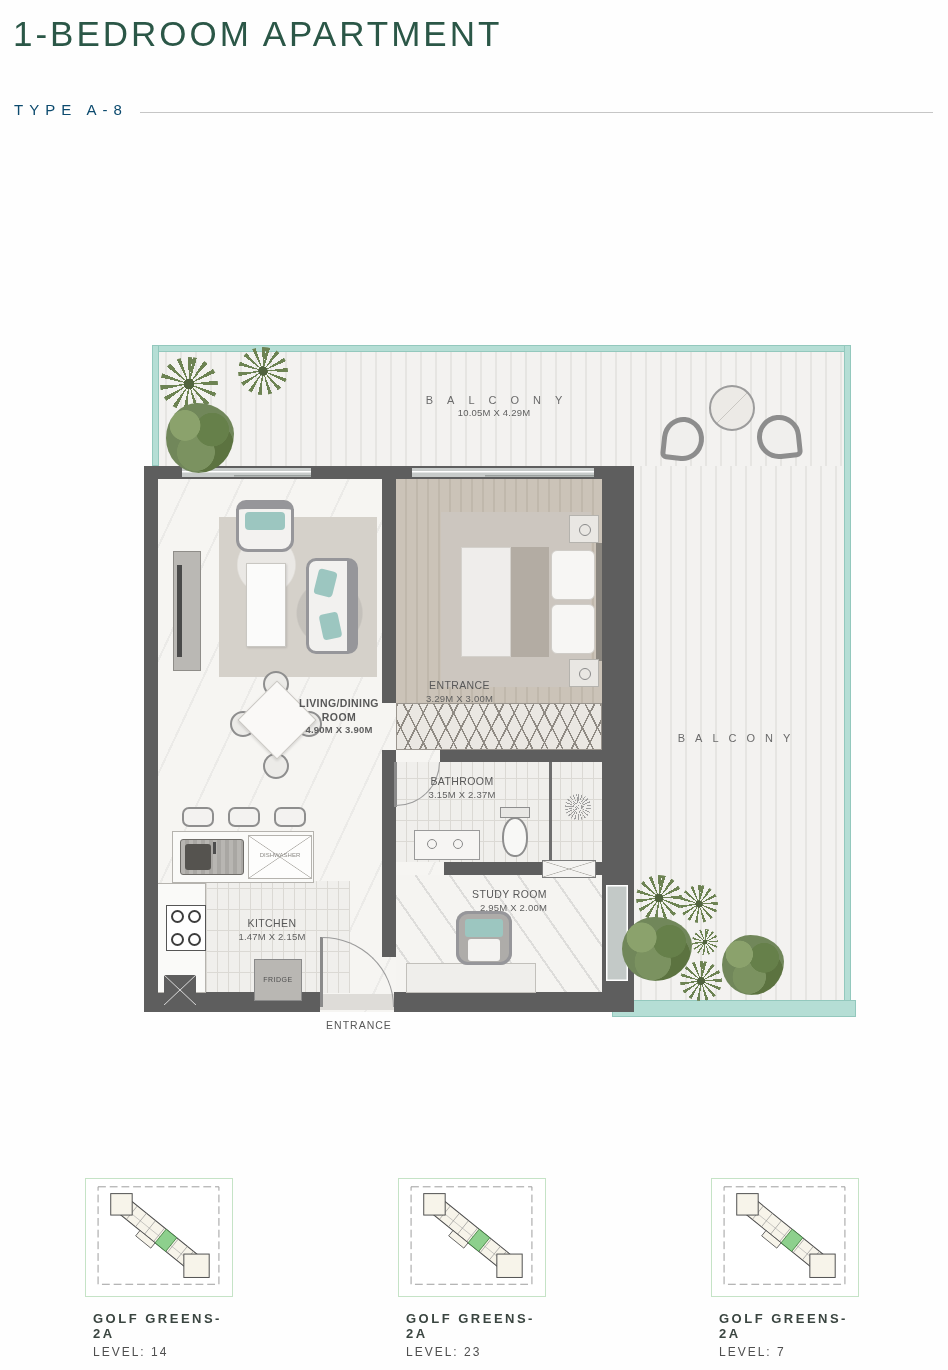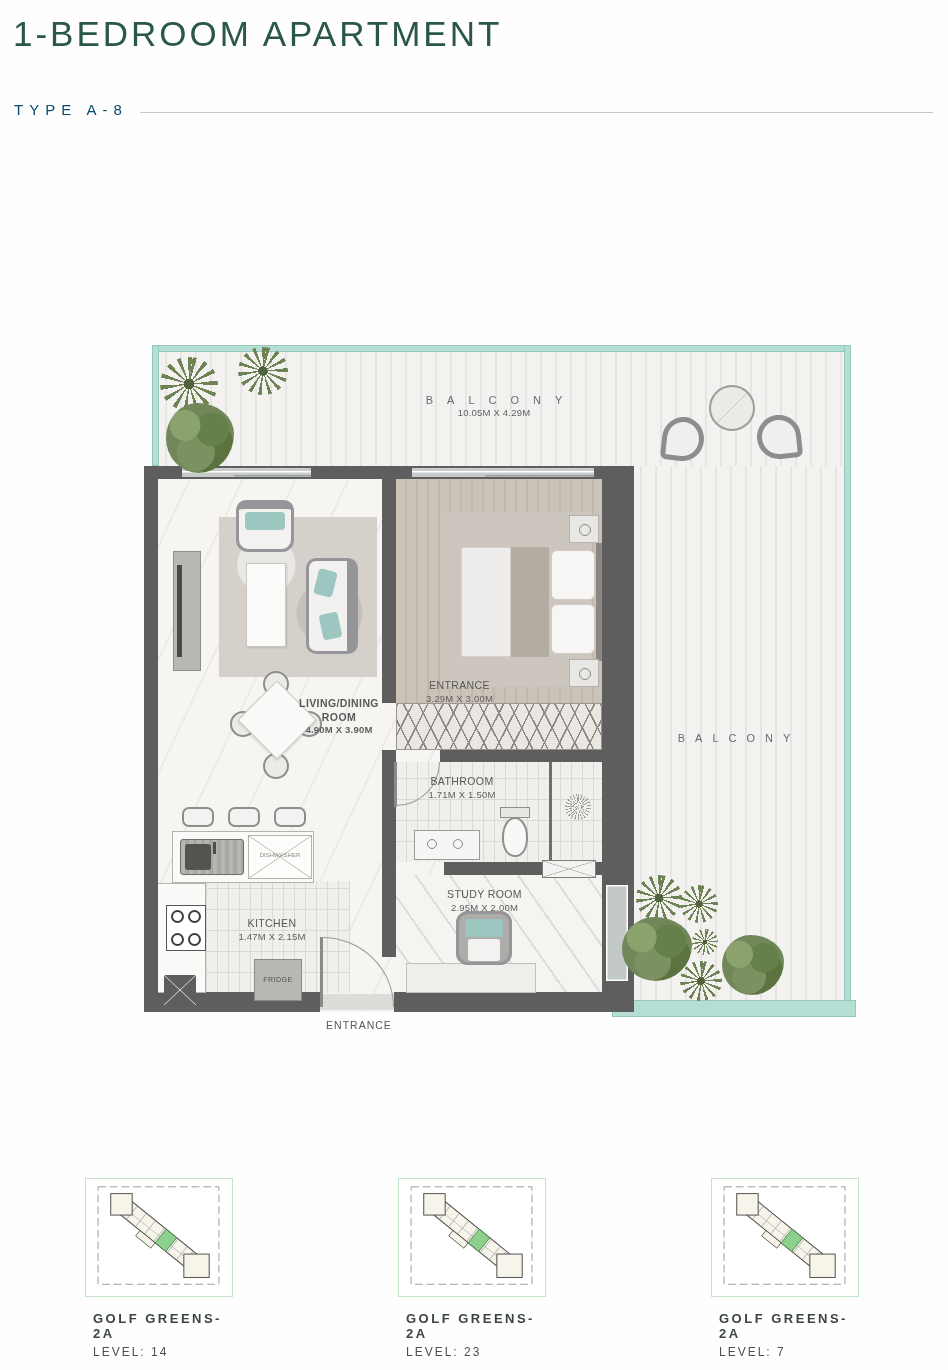--- a/index.html
+++ b/index.html
@@ -241,27 +241,27 @@
     <div class="rlabel" style="left:140px;top:352px;width:110px;font-weight:bold;">
       <div>LIVING/DINING ROOM</div>
       <div class="dims">4.90M X 3.90M</div>
     </div>
     <div class="rlabel" style="left:258px;top:334px;width:115px;">
       <div>ENTRANCE</div>
       <div class="dims">3.29M X 3.00M</div>
     </div>
     <div class="rlabel" style="left:258px;top:430px;width:120px;">
       <div>BATHROOM</div>
-      <div class="dims">1.71M X 1.50M</div>
+      <div class="dims">3.15M X 2.37M</div>
     </div>
     <div class="rlabel" style="left:68px;top:572px;width:120px;">
       <div>KITCHEN</div>
       <div class="dims">1.47M X 2.15M</div>
     </div>
-    <div class="rlabel" style="left:278px;top:543px;width:125px;">
+    <div class="rlabel" style="left:278px;top:543px;width:125px;text-align:right;">
       <div>STUDY ROOM</div>
       <div class="dims">2.95M X 2.00M</div>
     </div>
     <div class="rlabel" style="left:165px;top:674px;width:100px;font-size:10.5px;letter-spacing:1px;">ENTRANCE</div>
   </div>
 
   <div class="keyplan" style="left:85px;">
     <div class="map">
       <svg viewBox="0 0 148 119" width="145" height="116">
           <use href="#bmap"></use>

